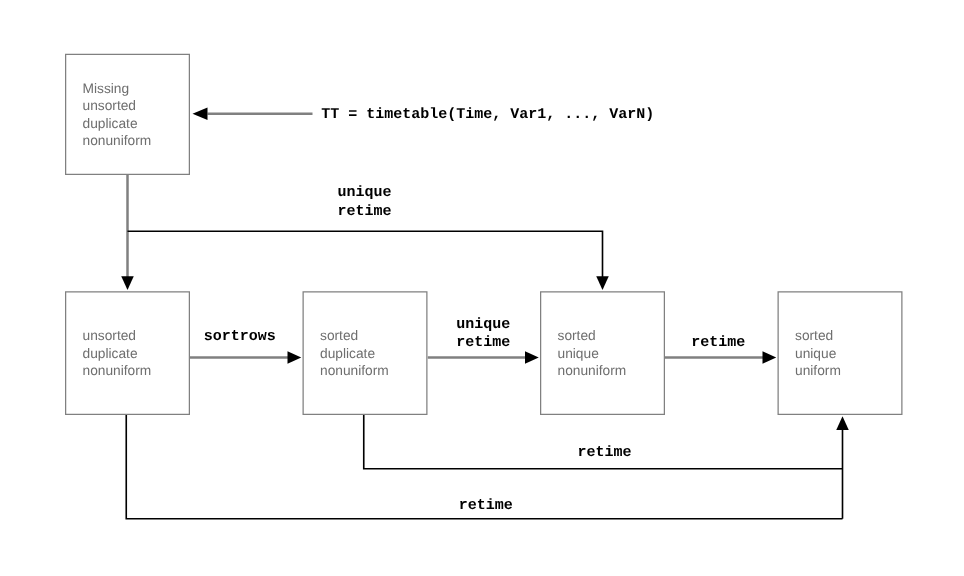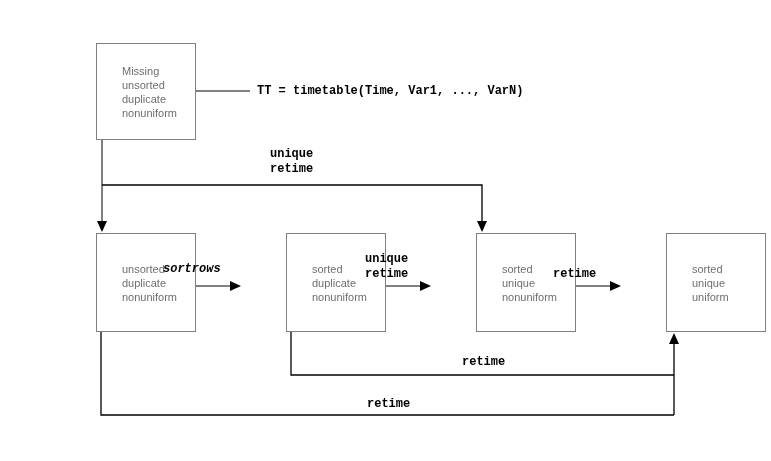--- a/index.html
+++ b/index.html
@@ -20,22 +20,21 @@
     overflow: hidden;
     font-family: "Liberation Sans", sans-serif;
   }
   #wires { position: absolute; left: 0; top: 0; width: 771px; height: 461px; }
   .node {
     position: absolute;
     border: 1px solid var(--box-border);
     background: var(--bg);
     display: flex;
     align-items: center;
-    padding-left: 25px;
-    margin-left: 44px;
+    padding-left: 13px;
   }
   .node .node-label {
     font-size: 11px;
     line-height: 14px;
     color: var(--box-text);
     white-space: pre-line;
   }
   .code-label {
     position: absolute;
     font-family: "Liberation Mono", "DejaVu Sans Mono", monospace;
@@ -109,21 +108,21 @@
 unique
 uniform</span>
   </div>
 
   <div class="code-label" style="left:257px; top:84px;">TT = timetable(Time, Var1, ..., VarN)</div>
 
 
   <div class="code-label" style="left:270px; top:147px;">unique
 retime</div>
 
-  <div class="code-label" style="left:163px; top:262px;font-style:italic;">sortrows</div>
+  <div class="code-label" style="left:163px; top:262px;">sortrows</div>
 
   <div class="code-label" style="left:365px; top:252px;">unique
 retime</div>
 
   <div class="code-label" style="left:553px; top:267px;">retime</div>
 
   <div class="code-label" style="left:462px; top:355px;">retime</div>
 
   <div class="code-label" style="left:367px; top:397px;">retime</div>
 

